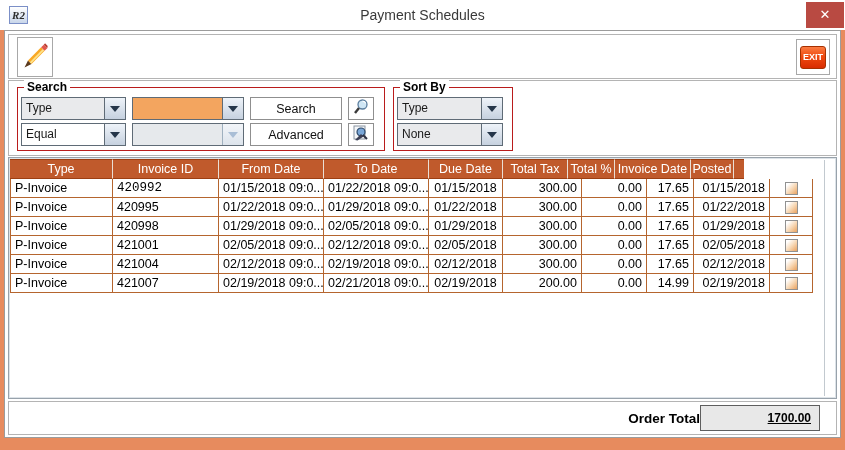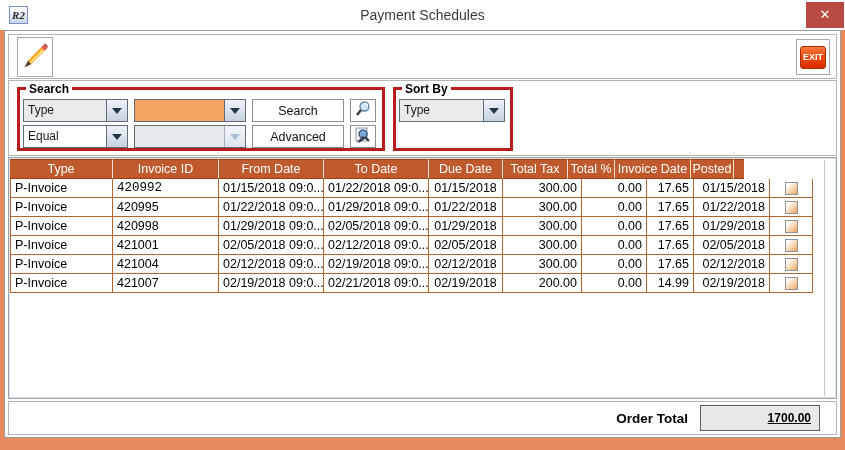--- a/index.html
+++ b/index.html
@@ -27,21 +27,21 @@
   .tool-btn{position:absolute;left:8px;top:2px;width:36px;height:40px;background:#fff;
     border:1px solid #a8a8a8;display:flex;align-items:center;justify-content:center;cursor:pointer;}
   .exit-outer{position:absolute;right:6px;top:4px;width:34px;height:36px;background:#fff;
     border:1px solid #a8a8a8;display:flex;align-items:center;justify-content:center;cursor:pointer;}
   .exit-inner{display:inline-block;width:26px;height:23px;border:1px solid #a63000;border-radius:3px;
     background:linear-gradient(#fb7c42,#ef4a10 45%,#d92c00);color:#fff;font-weight:bold;
     font-size:9px;line-height:21px;text-align:center;letter-spacing:0;}
 
   
   .filters{left:3px;top:49px;width:829px;height:76px;}
-  .groupbox{position:absolute;border:3px solid #b91c1c;background:#fff;}
+  .groupbox{position:absolute;border:1px solid #b91c1c;background:#fff;}
   .search-group{left:8px;top:6px;width:368px;height:64px;}
   .sort-group{left:384px;top:6px;width:120px;height:64px;}
   .group-label{position:absolute;top:-8px;left:6px;background:#fff;padding:0 3px;
     font-size:12px;font-weight:bold;color:#000;}
   .grows{display:flex;flex-direction:column;gap:3px;padding:9px 3px 0 3px;}
   .grow{display:flex;gap:6px;align-items:center;}
 
   .combo{display:flex;height:23px;border:1px solid #5f6b76;background:#fff;cursor:pointer;}
   .combo-text{flex:1;padding:3px 4px;font-size:12px;color:#1a1a1a;overflow:hidden;white-space:nowrap;}
   .combo.graybg .combo-text{background:#e9eaec;}
@@ -72,21 +72,21 @@
     border-right:1px solid #b5652e;border-bottom:1px solid #b5652e;overflow:hidden;
     white-space:nowrap;background:#fff;}
   .trow .tcell:first-child{border-left:1px solid #b5652e;}
   .postedcell{display:flex;align-items:center;justify-content:center;}
   .checkbox{display:inline-block;width:13px;height:13px;border:1px solid #919191;
     background:linear-gradient(135deg,#ffffff 15%,#f7d7b4 55%,#e9a25f 100%);cursor:pointer;}
   .scroll-strip{position:absolute;top:2px;bottom:2px;right:11px;width:1px;background:#c2c9cf;}
 
   
   .footer{left:3px;top:370px;width:829px;height:34px;display:flex;align-items:center;
-    justify-content:flex-end;gap:12px;padding-right:16px;}
+    justify-content:flex-end;padding-right:16px;}
   .ot-label{font-size:13.5px;font-weight:bold;color:#000;}
   .ot-value{width:120px;height:26px;background:#e8e8e8;border:1px solid #5e5e5e;
     font-size:12px;font-weight:bold;text-align:right;line-height:24px;padding-right:8px;color:#000;text-decoration:underline;}
 </style>
 </head>
 <body>
 
 <div class="window">
 
   <div class="titlebar">
@@ -177,20 +177,28 @@
         <span class="group-label">Sort By</span>
         <div class="grows">
           <div class="grow">
             <div class="combo graybg" style="width:106px">
               <span class="combo-text">Type</span>
               <span class="combo-arrow">
                   <i class="tri"></i>
                 </span>
             </div>
           </div>
+          <div class="grow">
+            <div class="combo graybg" style="width:106px">
+              <span class="combo-text">None</span>
+              <span class="combo-arrow">
+                  <i class="tri"></i>
+                </span>
+            </div>
+          </div>
         </div>
       </div>
 
     </div>
 
     <div class="panel tablepanel">
       <div class="grid" id="grid">
           <div class="trow">
             <div class="hcell" style="width: 103px;">Type</div>
             <div class="hcell" style="width: 106px;">Invoice ID</div>

